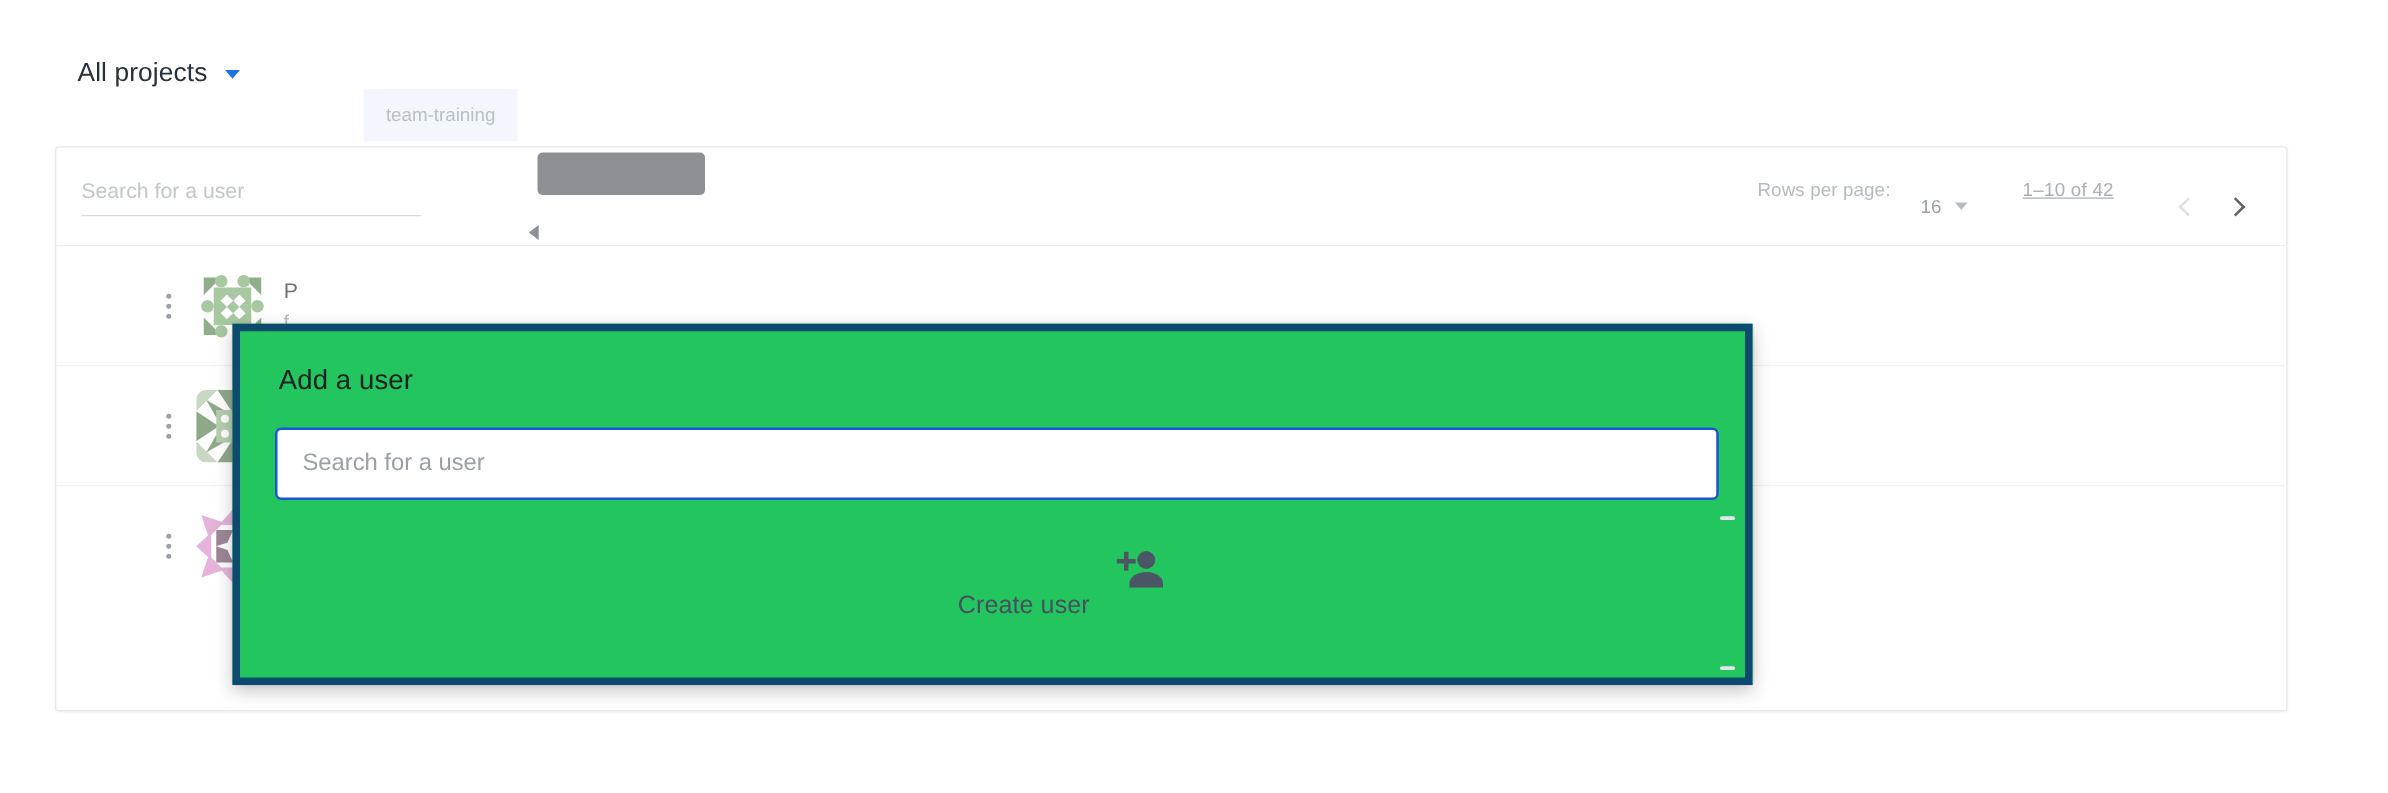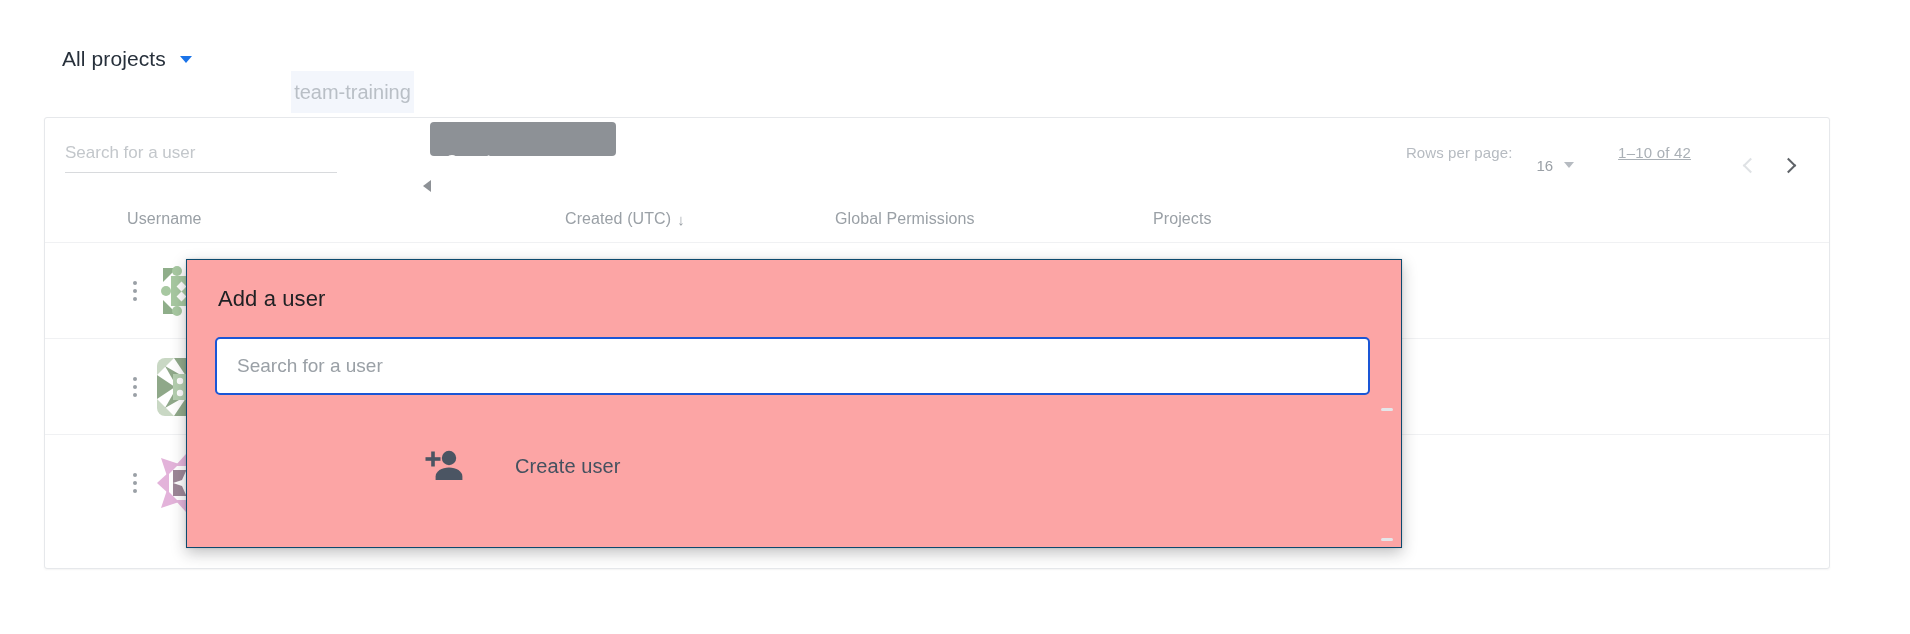--- a/index.html
+++ b/index.html
@@ -123,40 +123,40 @@
     width: 123px;
     height: 45px;
     background: #f3f6fc;
     border-top: 3px solid #ffffff;
     display: flex;
     align-items: center;
     justify-content: center;
     cursor: pointer;
   }
   .new-user-dropdown span {
-    font-size: 20px;
+    font-size: 15px;
     color: #b9bfc6;
   }
 
   
   .tooltip {
     position: absolute;
     left: 430px;
     top: 122px;
     height: 34px;
     padding: 0 15px;
     background: #8d9196;
     border-radius: 4px;
     display: flex;
     align-items: center;
     z-index: 40;
   }
   .tooltip span {
     color: #ffffff;
-    font-size: 18px;
+    font-size: 12px;
     font-weight: 700;
     letter-spacing: .1px;
     white-space: nowrap;
     margin-top: 47px;
   }
   .tooltip-arrow {
     position: absolute;
     left: -7px;
     top: 11px;
     width: 0; height: 0;
@@ -283,22 +283,22 @@
     width: 1910px; height: 634px;
     pointer-events: none;
     z-index: 50;
   }
   .modal {
     position: absolute;
     left: 186px;
     top: 259px;
     width: 1216px;
     height: 289px;
-    background: #fca5a5;
-    border: 1px solid #0c4a6e;
+    background: #22c55e;
+    border: 6px solid #0c4a6e;
     box-shadow: 0 5px 14px rgba(32,33,36,.28), 0 0 2px rgba(32,33,36,.16);
     pointer-events: auto;
   }
   .modal-title {
     position: absolute;
     left: 31px;
     top: 26px;
     font-size: 22px;
     color: #202124;
     letter-spacing: .1px;
@@ -328,20 +328,21 @@
 
   .create-user-row {
     position: absolute;
     left: 0;
     top: 174px;
     width: 100%;
     height: 64px;
     display: flex;
     align-items: center;
     cursor: pointer;
+    flex-direction: column;
   }
   .create-user-icon {
     margin-left: 238px;
     width: 40px; height: 34px;
     flex: none;
     color: #4b5563;
   }
   .create-user-label {
     margin-left: 50px;
     font-size: 20px;
@@ -389,29 +390,20 @@
         <button class="page-arrow">
           <span class="chev prev"></span>
         </button>
         <button class="page-arrow">
           <span class="chev next"></span>
         </button>
       </div>
     </div>
 
     <div class="table">
-      <div class="thead">
-        <div class="th username">Username</div>
-        <div class="th created">
-          <span>Created (UTC)</span>
-          <span class="sort-arrow">↓</span>
-        </div>
-        <div class="th perms">Global Permissions</div>
-        <div class="th projects">Projects</div>
-      </div>
 
       <div class="trow">
         <div class="kebab">
             <i></i>
             <i></i>
             <i></i>
           </div>
         <div class="avatar">
           <svg viewBox="0 0 58 58" xmlns="http://www.w3.org/2000/svg">
             <rect x="0" y="0" width="58" height="58" fill="#ffffff"></rect>

